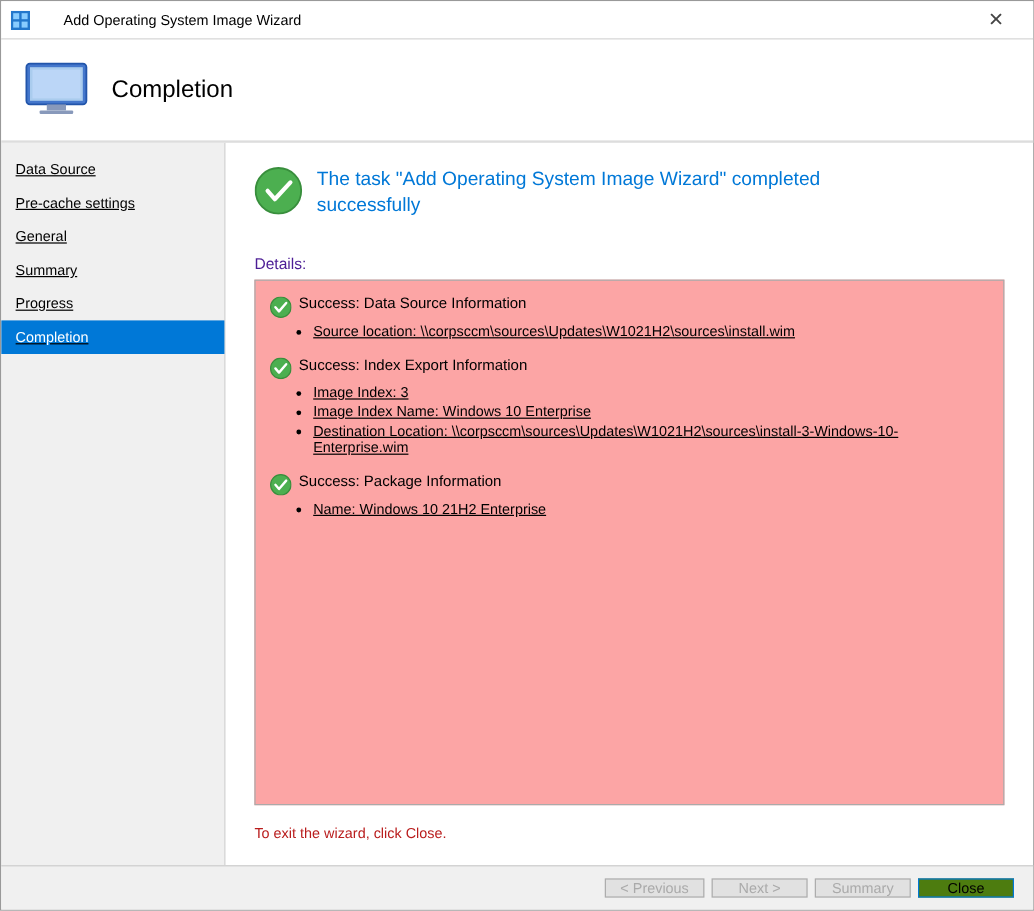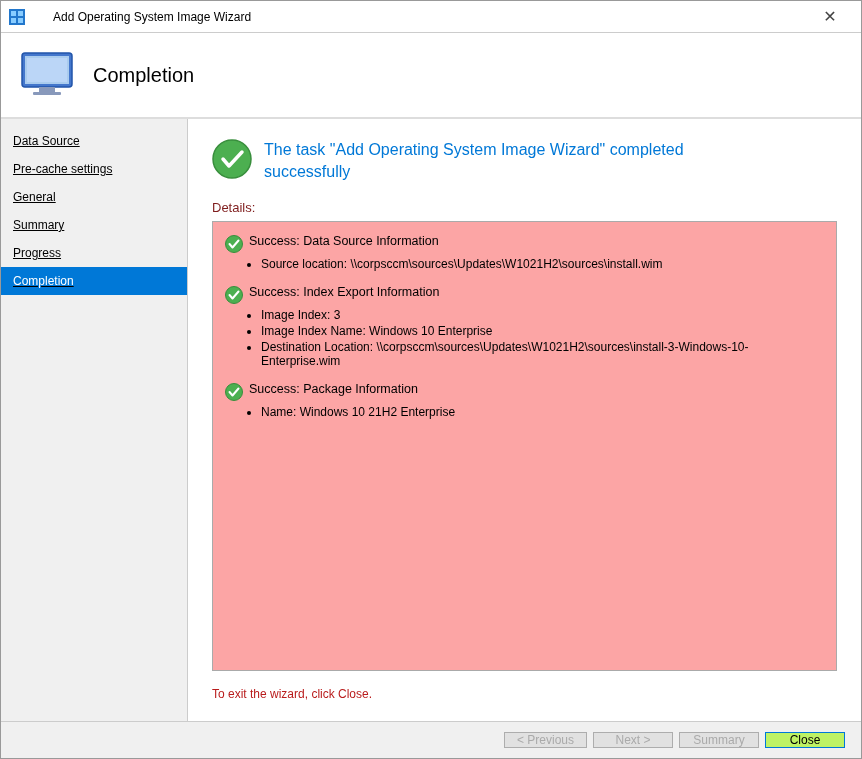--- a/index.html
+++ b/index.html
@@ -118,21 +118,22 @@
     }
     .success-text {
       font-size: 16px;
       color: #0078d7;
       font-weight: 400;
       line-height: 1.4;
     }
     .details-label {
       font-size: 13px;
       margin-bottom: 6px;
-      color: #7f1d1d;
+      color: #4c1d95;
+      margin-top: 12px;
     }
     .details-box {
       border: 1px solid #aaa;
       background: #fca5a5;
       padding: 12px;
       flex: 1;
       overflow-y: auto;
       min-height: 300px;
     }
     .detail-block {
@@ -155,20 +156,21 @@
       font-weight: 400;
     }
     .detail-bullets {
       margin-left: 36px;
       list-style: disc;
     }
     .detail-bullets li {
       font-size: 12px;
       margin-bottom: 2px;
       color: #000;
+      text-decoration: underline;
     }
     .exit-hint {
       font-size: 12px;
       color: #b91c1c;
       margin-top: 12px;
       padding-top: 4px;
     }
     .footer {
       background: #f0f0f0;
       border-top: 1px solid #ccc;
@@ -186,21 +188,21 @@
       cursor: pointer;
       border: 1px solid #adadad;
       background: #e1e1e1;
       color: #000;
     }
     .btn:disabled {
       color: #aaa;
       cursor: default;
     }
     .btn-primary {
-      background: #bef264;
+      background: #4d7c0f;
       border: 1.5px solid #0078d7;
       color: #000;
     }
   </style>
 </head>
 <body>
 
 <div class="window">
 
   <div class="title-bar">

